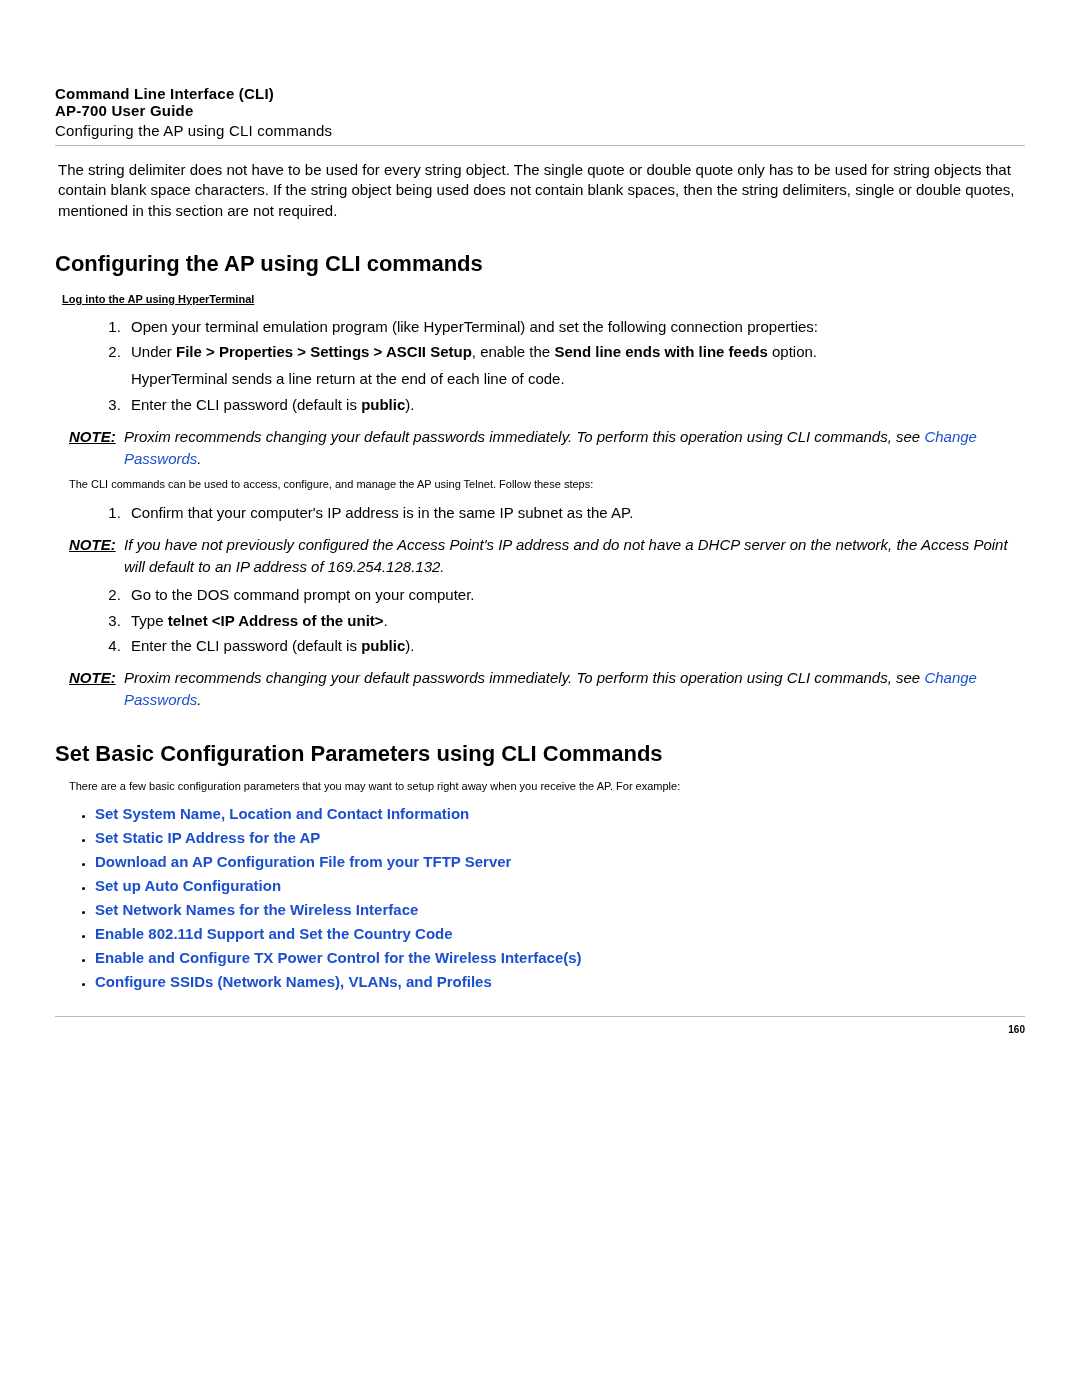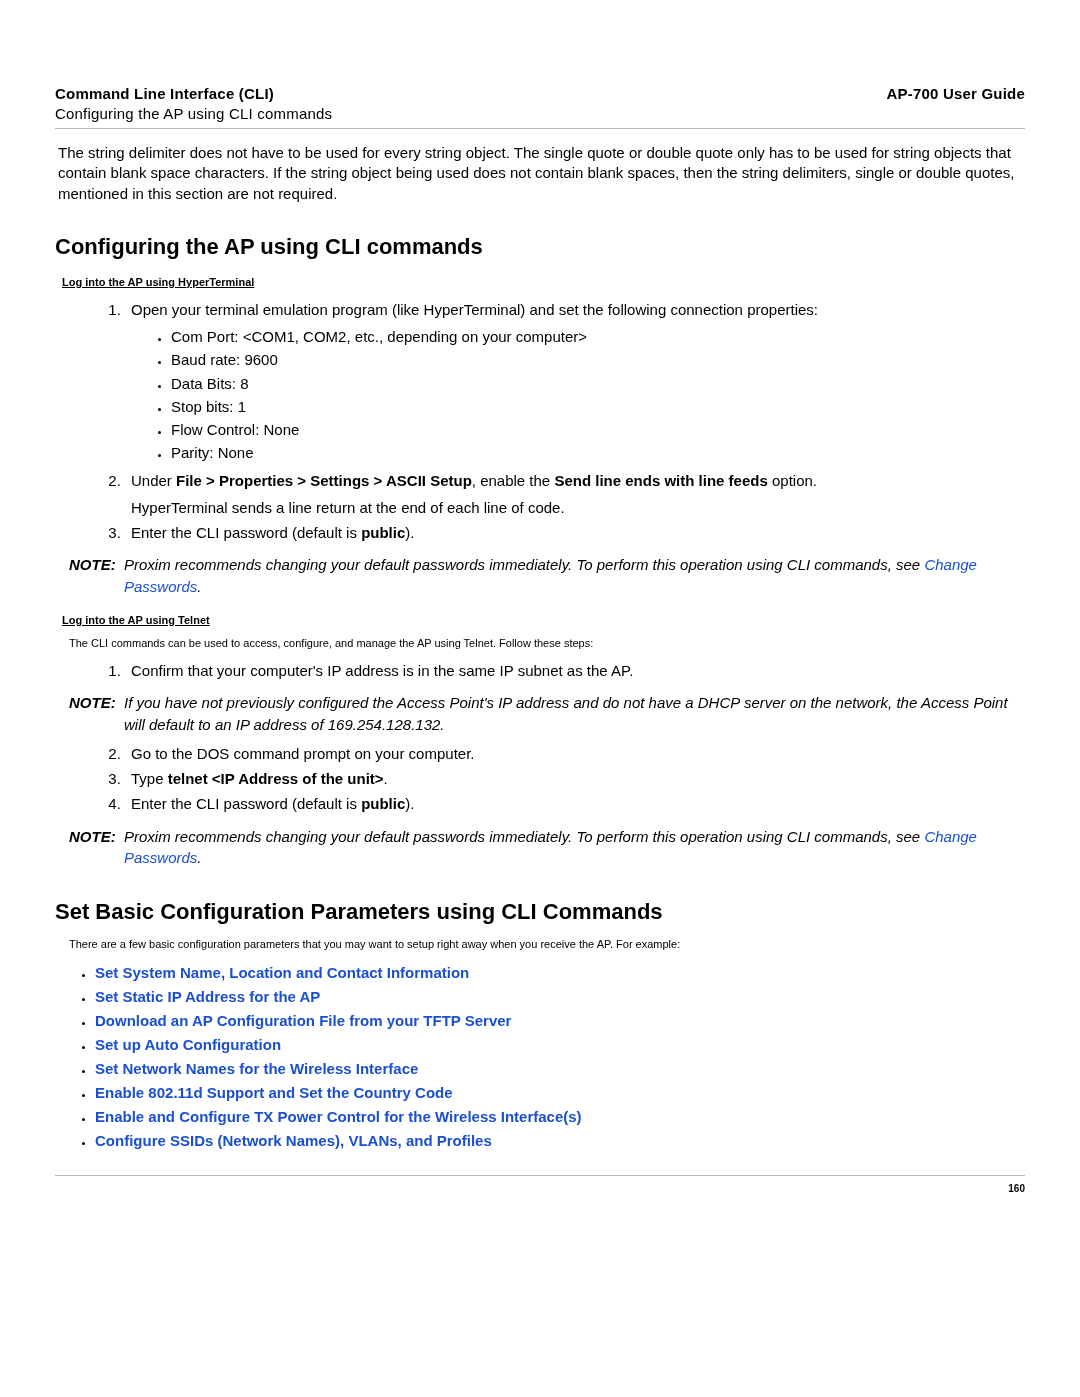--- a/index.html
+++ b/index.html
@@ -16,20 +16,21 @@
     padding: 85px 55px 40px 55px;
     box-sizing: border-box;
     position: relative;
   }
   .hdr {
     display: flex;
     justify-content: space-between;
     font-size: 15px;
     font-weight: bold;
     letter-spacing: 0.2px;
+    flex-direction: column;
   }
   .subhdr {
     font-size: 15px;
     margin-top: 3px;
     letter-spacing: 0.2px;
   }
   .rule {
     border: none;
     border-top: 1px solid #bbb;
     margin: 6px 0 14px 0;
@@ -71,20 +72,21 @@
   .note {
     font-style: italic;
     font-size: 15px;
     margin: 10px 0 6px 14px;
     display: flex;
     line-height: 1.45;
   }
   .note .label {
     font-weight: bold;
     min-width: 55px;
+    text-decoration: underline;
   }
   .link {
     color: #1a4fcf;
     cursor: pointer;
   }
   .plain {
     font-size: 11px;
     margin: 8px 0 8px 14px;
     line-height: 1.4;
   }
@@ -124,46 +126,37 @@
 
   <div class="intro">The string delimiter does not have to be used for every string object. The single quote or double quote only has to be used for string objects that contain blank space characters. If the string object being used does not contain blank spaces, then the string delimiters, single or double quotes, mentioned in this section are not required.</div>
 
   <h1 class="section">Configuring the AP using CLI commands</h1>
 
   <h2 class="subsection">Log into the AP using HyperTerminal</h2>
 
   <ol class="numbered">
     <li>
       <span>Open your terminal emulation program (like HyperTerminal) and set the following connection properties:</span>
-      <ul class="bullets">
-        <li>Com Port: &lt;COM1, COM2, etc., depending on your computer&gt;</li>
-        <li>Baud rate: 9600</li>
-        <li>Data Bits: 8</li>
-        <li>Stop bits: 1</li>
-        <li>Flow Control: None</li>
-        <li>Parity: None</li>
-      </ul>
     </li>
     <li>
       <span class="sp">Under </span><span class="bold sp">File &gt; Properties &gt; Settings &gt; ASCII Setup</span><span class="sp">, enable the </span><span class="bold sp">Send line ends with line feeds</span><span class="sp"> option.</span>
       <div style="margin-top:4px;">HyperTerminal sends a line return at the end of each line of code.</div>
     </li>
     <li>
       <span class="sp">Enter the CLI password (default is </span><span class="bold sp">public</span><span class="sp">).</span>
     </li>
   </ol>
 
   <div class="note">
     <span class="label">NOTE:</span>
     <span>
       <span class="sp">Proxim recommends changing your default passwords immediately. To perform this operation using CLI commands, see </span><span class="link sp">Change Passwords</span><span class="sp">.</span>
     </span>
   </div>
 
-  <h2 class="subsection">Log into the AP using Telnet</h2>
   <div class="plain">The CLI commands can be used to access, configure, and manage the AP using Telnet. Follow these steps:</div>
 
   <ol class="numbered" start="1">
     <li>Confirm that your computer's IP address is in the same IP subnet as the AP.</li>
   </ol>
 
   <div class="note">
     <span class="label">NOTE:</span>
     <span>If you have not previously configured the Access Point's IP address and do not have a DHCP server on the network, the Access Point will default to an IP address of 169.254.128.132.</span>
   </div>

